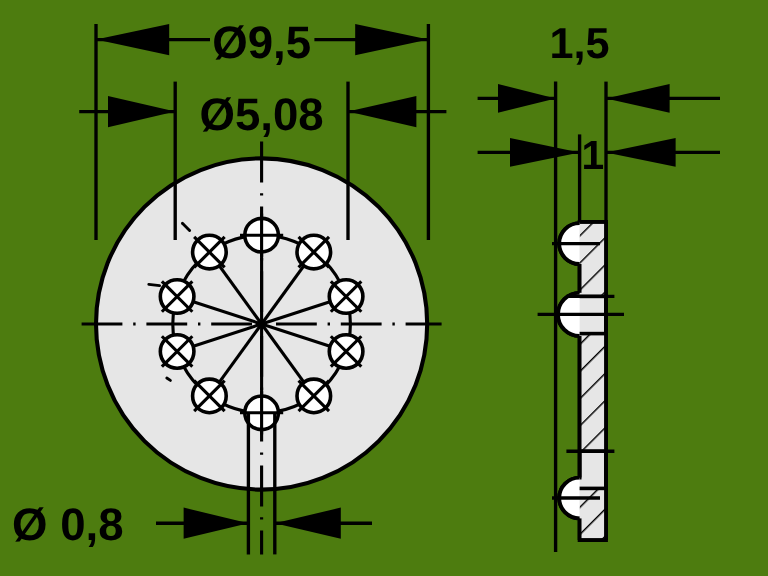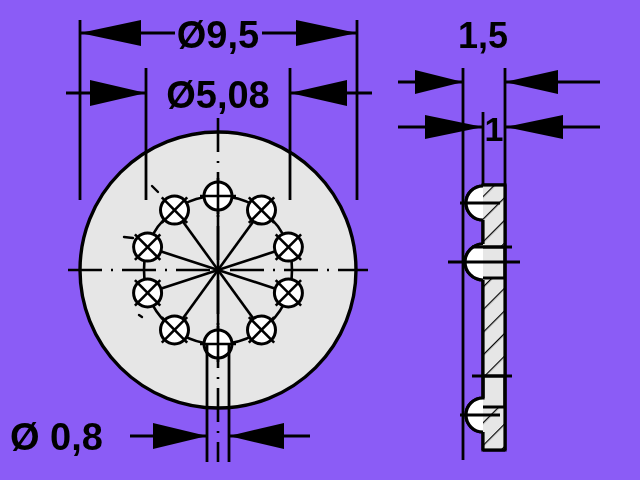--- a/index.html
+++ b/index.html
@@ -4,21 +4,21 @@
 <style>
   html, body {
     margin: 0;
     padding: 0;
     background: #ffffff;
   }
   #drawing-root {
     position: relative;
     width: 640px;
     height: 480px;
-    background: #8b5cf6;
+    background: #4d7c0f;
     font-family: "Liberation Sans", sans-serif;
     overflow: hidden;
   }
   #drawing-svg {
     position: absolute;
     top: 0;
     left: 0;
     width: 640px;
     height: 480px;
   }

